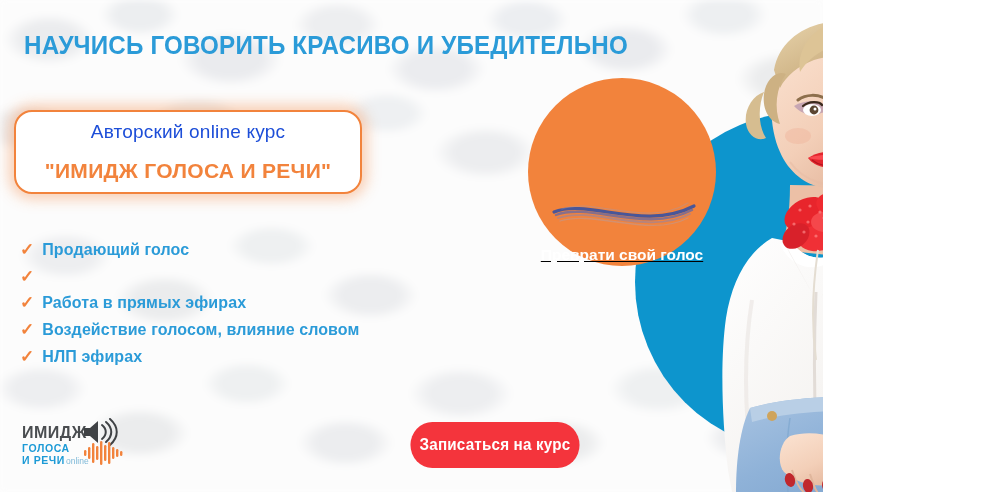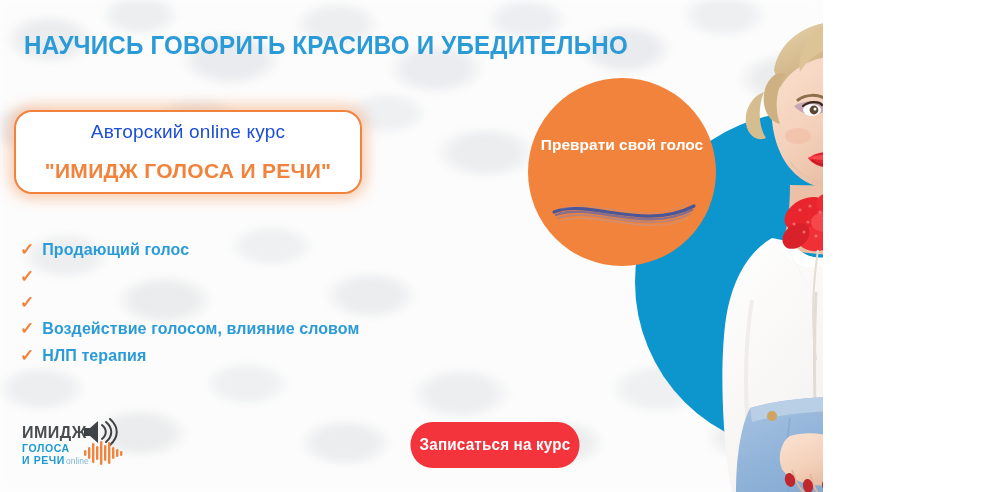--- a/index.html
+++ b/index.html
@@ -77,22 +77,22 @@
     color:#f2833c;font-size:17px;font-weight:bold;margin-right:8px;line-height:1;
   }
   .bullet-text{
     font-size:16px;font-weight:bold;color:#2b9bd8;letter-spacing:.1px;
   }
 
   
   .badge-circle{
     position:absolute;left:528px;top:78px;width:188px;height:188px;
     border-radius:50%;background:#f2833c;
-    display:flex;flex-direction:column;align-items:center;justify-content:space-between;
-    padding-top:56px;box-sizing:border-box;
+    display:flex;flex-direction:column;align-items:center;justify-content:flex-end;
+    padding-top:56px;box-sizing:border-box;text-decoration:underline;
   }
   .badge-line{
     color:#ffffff;font-size:15.5px;font-weight:bold;line-height:1.45;
     text-align:center;white-space:nowrap;
   }
   .badge-swoosh{position:absolute;left:20px;bottom:34px;width:150px;height:34px;}
 
   
   .blue-circle{
     position:absolute;left:635px;top:112px;width:340px;height:340px;
@@ -130,28 +130,29 @@
   <div class="bullets">
     <div class="bullet">
       <span class="check">✓</span>
       <span class="bullet-text">Продающий голос</span>
     </div>
     <div class="bullet">
       <span class="check">✓</span>
     </div>
     <div class="bullet">
       <span class="check">✓</span>
+      <span class="bullet-text">Работа в прямых эфирах</span>
     </div>
     <div class="bullet">
       <span class="check">✓</span>
       <span class="bullet-text">Воздействие голосом, влияние словом</span>
     </div>
     <div class="bullet">
       <span class="check">✓</span>
-      <span class="bullet-text">НЛП терапия</span>
+      <span class="bullet-text">НЛП эфирах</span>
     </div>
   </div>
 
   <div class="blue-circle"></div>
 
   <svg class="photo" viewBox="0 0 352 492">
     <defs>
       <clipPath id="photoClip">
           <rect x="0" y="0" width="352" height="492"></rect>
         </clipPath>

